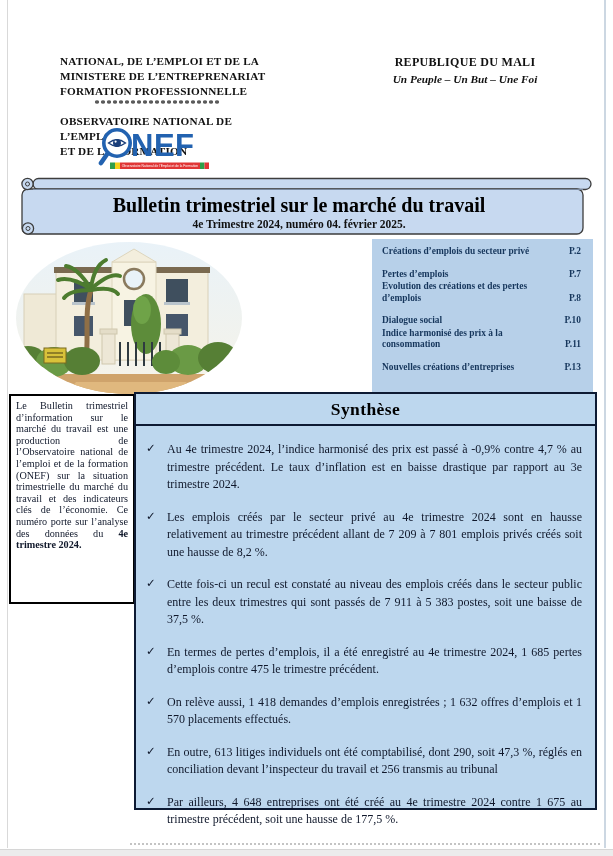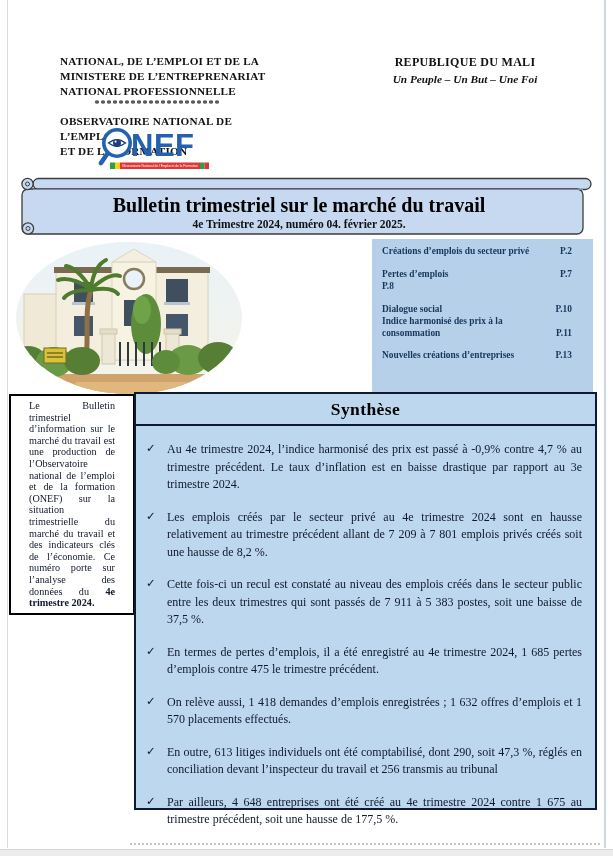--- a/index.html
+++ b/index.html
@@ -33,30 +33,30 @@
   .b-title{font-weight:bold;font-size:20px;color:#000;}
   .b-sub{font-weight:bold;font-size:11.5px;margin-top:1px;}
 
   
   .photo{left:16px;top:242px;width:226px;height:152px;border-radius:50%;overflow:hidden;
     box-shadow:inset 0 0 14px 9px #ffffff;}
   .photo svg{display:block;}
 
   
   .toc{left:372px;top:239px;width:221px;height:158px;background:#b7d0e9;
-    padding:7px 21px 0 10px;box-sizing:border-box;color:#16365c;font-weight:bold;
+    padding:7px 12px 0 10px;box-sizing:border-box;color:#16365c;font-weight:bold;
     font-size:9.4px;line-height:11.5px;overflow:hidden;}
   .toc-row{display:flex;justify-content:space-between;align-items:flex-end;}
   .toc-label{width:170px;}
   .toc-page{text-align:right;}
   .mt6{margin-top:6px;}.mt11{margin-top:11px;}.mt1{margin-top:1px;}
 
   
   .intro{left:9px;top:394px;width:126px;min-height:210px;background:#fff;border:2px solid #000;
-    box-sizing:border-box;padding:4px 18px;font-size:10.2px;line-height:11.6px;text-align:justify;color:#10182b;}
+    box-sizing:border-box;padding:4px 5px;font-size:10.2px;line-height:11.6px;text-align:justify;color:#10182b;}
 
   
   .synthese{left:134px;top:392px;width:463px;height:418px;background:#bdd7ee;
     border:2px solid #0d1a33;box-sizing:border-box;}
   .syn-title{height:30px;border-bottom:2px solid #0d1a33;display:flex;align-items:center;justify-content:center;
     font-weight:bold;font-size:17.5px;letter-spacing:.4px;color:#000;}
   .syn-body{padding:15px 13px 0 10px;}
   .bullet{display:flex;margin-bottom:15px;color:#10182b;}
   .check{flex:0 0 13px;margin-right:8px;font-size:11.5px;font-family:"DejaVu Sans",sans-serif;}
   .btext{flex:1;font-size:12px;line-height:17.5px;text-align:justify;}
@@ -67,21 +67,21 @@
 <div>
 
   <div class="abs edge-left"></div>
   <div class="abs edge-right"></div>
   <div class="abs bottom-strip"></div>
   <div class="abs dotted"></div>
 
   <div class="abs hdr-left">
     <div>NATIONAL, DE L’EMPLOI ET DE LA</div>
     <div>MINISTERE DE L’ENTREPRENARIAT</div>
-    <div>NATIONAL PROFESSIONNELLE</div>
+    <div>FORMATION PROFESSIONNELLE</div>
     <div class="stars">*********************</div>
     <div class="obs">
       <div>OBSERVATOIRE NATIONAL DE L’EMPLOI</div>
       <div>ET DE LA FORMATION</div>
     </div>
   </div>
 
   <div class="abs hdr-right">
     <div class="rep">REPUBLIQUE DU MALI</div>
     <div class="motto">Un Peuple – Un But – Une Foi</div>
@@ -188,20 +188,21 @@
   <div class="abs toc">
     <div class="toc-row">
       <span class="toc-label">Créations d’emplois du secteur privé</span>
       <span class="toc-page">P.2</span>
     </div>
     <div class="toc-row mt11">
       <span class="toc-label">Pertes d’emplois</span>
       <span class="toc-page">P.7</span>
     </div>
     <div class="toc-row mt1">
+      <span class="toc-label">Evolution des créations et des pertes d’emplois</span>
       <span class="toc-page">P.8</span>
     </div>
     <div class="toc-row mt11">
       <span class="toc-label">Dialogue social</span>
       <span class="toc-page">P.10</span>
     </div>
     <div class="toc-row mt1">
       <span class="toc-label">Indice harmonisé des prix à la consommation</span>
       <span class="toc-page">P.11</span>
     </div>

